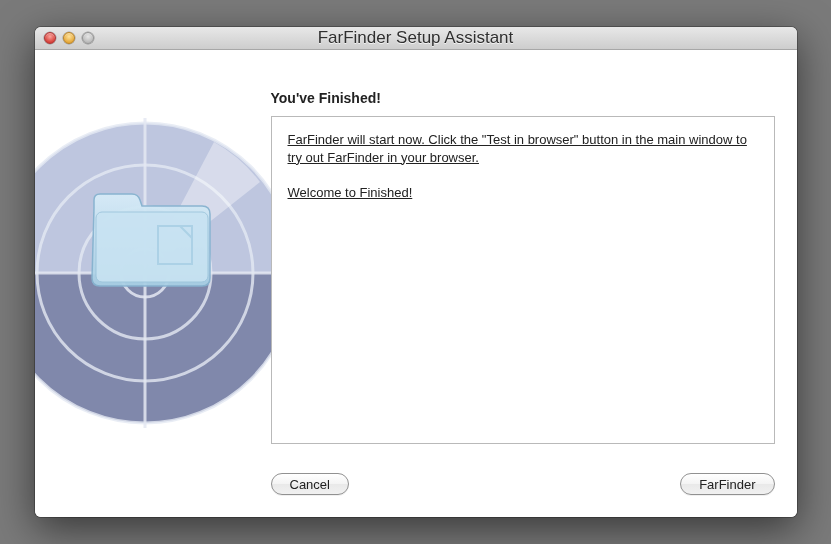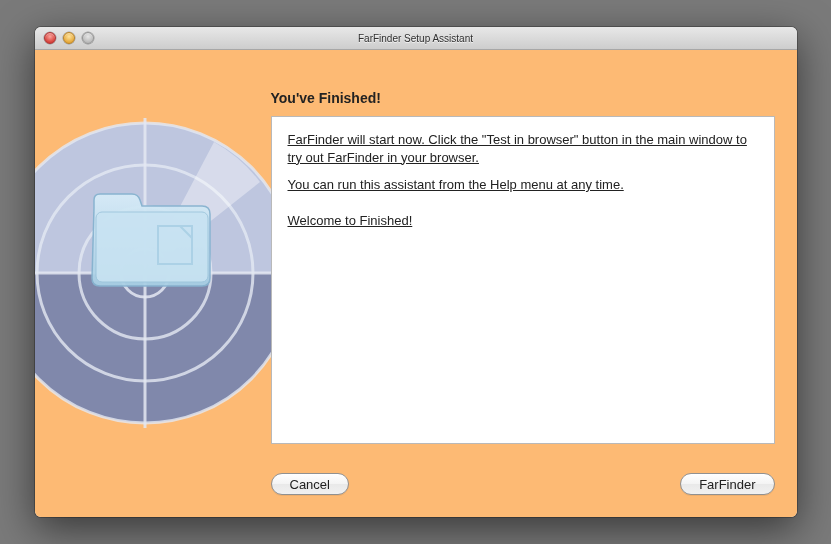--- a/index.html
+++ b/index.html
@@ -45,29 +45,29 @@
       border-radius: 50%;
       box-shadow: inset 0 1px 1px rgba(255,255,255,0.4), 0 0 0 0.5px rgba(0,0,0,0.3);
     }
     .tl.red { background: radial-gradient(circle at 50% 35%, #f9a39c, #d8413a 70%); border: 0.5px solid #a33; }
     .tl.yellow { background: radial-gradient(circle at 50% 35%, #fee29b, #e6a93b 70%); border: 0.5px solid #b88226; }
     .tl.gray { background: radial-gradient(circle at 50% 35%, #e6e6e6, #bababa 70%); border: 0.5px solid #949494; }
     .title {
       position: absolute;
       left: 0; right: 0;
       text-align: center;
-      font-size: 10px;
+      font-size: 17px;
       color: #2f2f2f;
       text-shadow: 0 1px 0 rgba(255,255,255,0.7);
       pointer-events: none;
     }
     .body {
       flex: 1;
       position: relative;
-      background: #fdba74;
+      background: #ffffff;
     }
     .radar-art {
       position: absolute;
       left: -45px;
       top: 68px;
       width: 310px;
       height: 310px;
       pointer-events: none;
     }
     .content-heading {
@@ -169,21 +169,20 @@
         <rect x="8" y="20" width="112" height="70" rx="6" fill="#c8e3f2" stroke="#9cc4db" stroke-width="1" opacity="0.9"></rect>
         <path d="M70 34 L104 34 L104 72 L70 72 Z M92 34 L104 46" fill="none" stroke="#a9cfe4" stroke-width="2" opacity="0.9"></path>
       </g>
 
     </svg>
 
     <div class="content-heading">You've Finished!</div>
 
     <div class="content-box">
       <p>FarFinder will start now. Click the "Test in browser" button in the main window to try out FarFinder in your browser.</p>
-      <p>You can run this assistant from the Help menu at any time.</p>
       <p class="space">Welcome to Finished!</p>
     </div>
 
     <div class="buttons">
       <button class="btn">Cancel</button>
       <div class="spacer"></div>
       <button class="btn">FarFinder</button>
     </div>
 
   </div>

